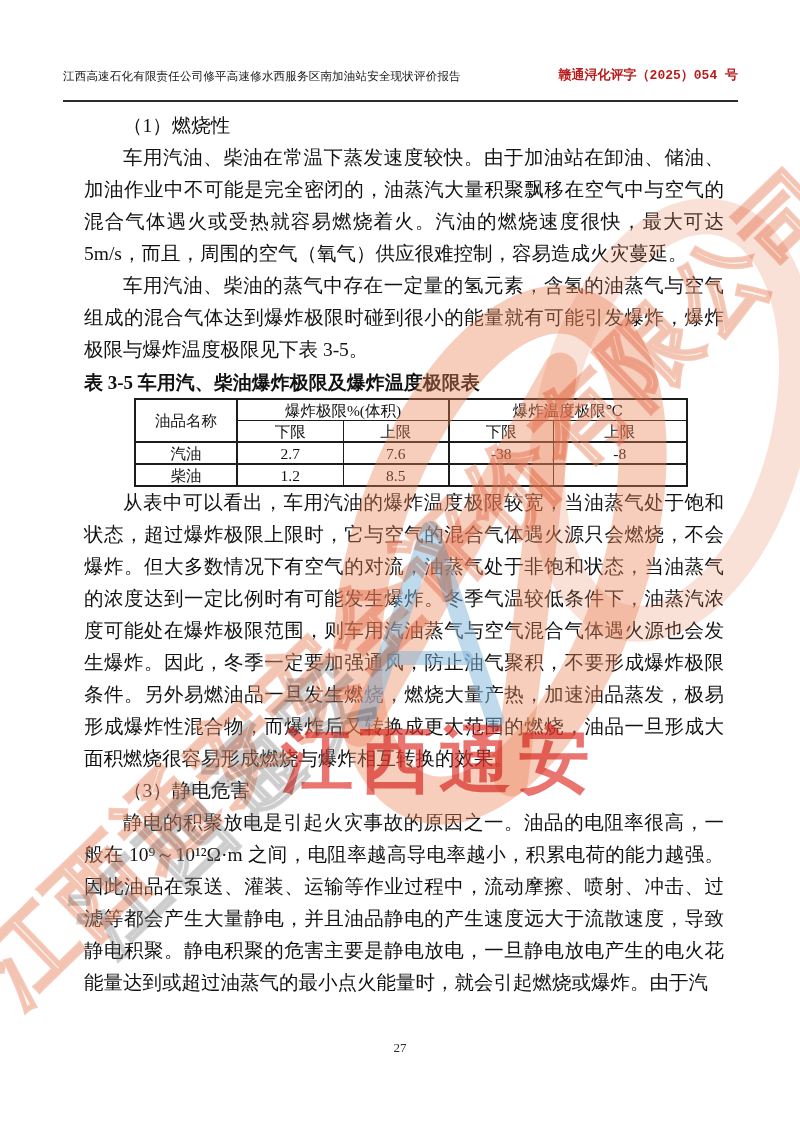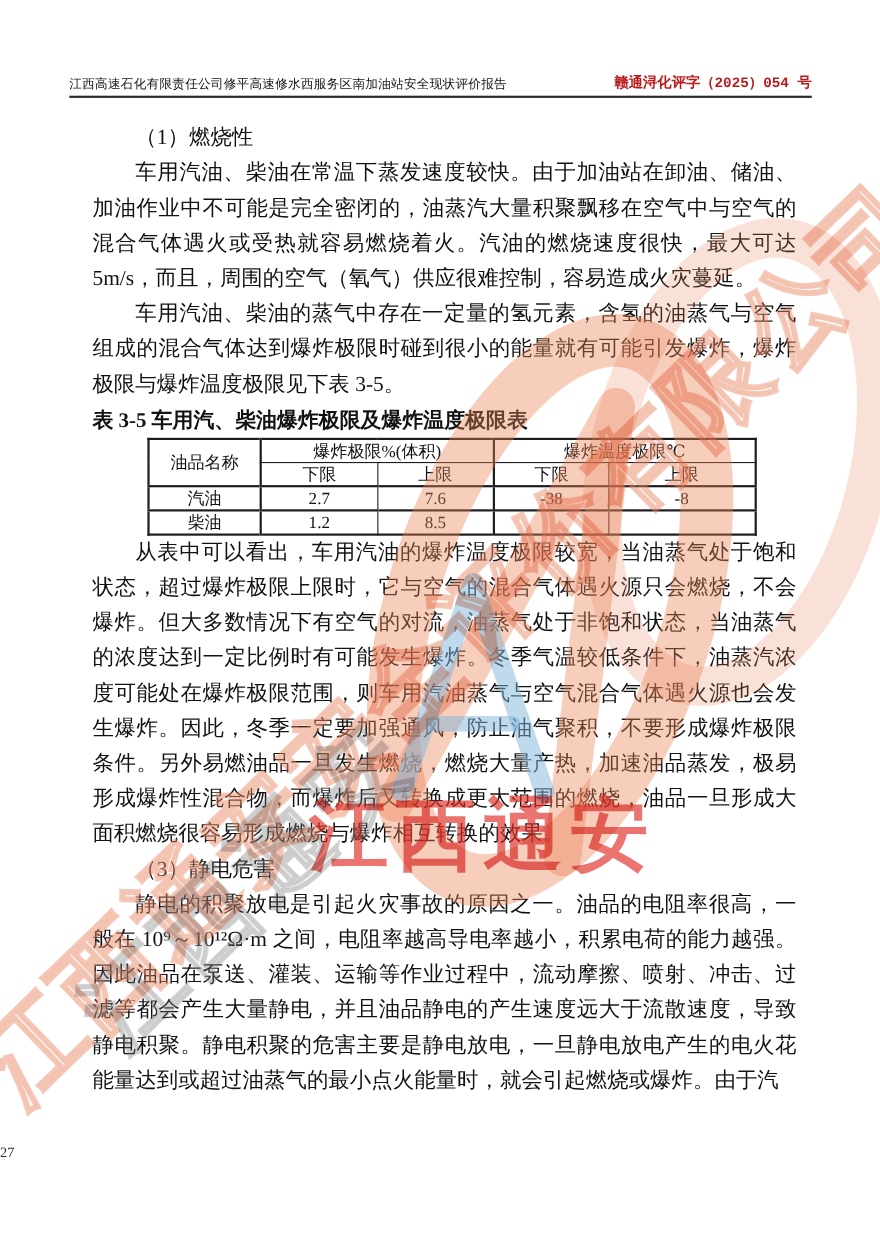--- a/index.html
+++ b/index.html
@@ -7,21 +7,21 @@
     width:800px; height:1131px; position:relative; overflow:hidden;
     background:#ffffff;
     font-family:"Liberation Serif","DejaVu Serif",serif;
     color:#121212;
   }
 
   
   .header {
     position:absolute; left:63px; right:62px; top:66px;
     display:flex; justify-content:space-between; align-items:flex-end;
-    border-bottom:2px solid #2b2b2b; padding-bottom:3px;
+    border-bottom:2px solid #2b2b2b; padding-bottom:16px;
     z-index:1;
   }
   .header-left  { font-size:11.5px; letter-spacing:.2px; color:#141414; }
   .header-right { font-size:13px; font-weight:600; white-space:nowrap; color:#b91c1c;font-family:Liberation Mono, monospace; }
 
   
   .content {
     position:absolute; left:84px; top:110px; width:640px;
     font-size:19.5px; line-height:32px; text-align:justify;
     z-index:1;
@@ -44,21 +44,21 @@
   table.limits td {
     border:1px solid #1c1c1c; text-align:center;
     padding:1px 2px; height:18px; overflow:hidden;
   }
   table.limits td.bR2 { border-right-width:2px; }
   table.limits tr.data td { border-top-width:2px;font-family:Liberation Serif, serif; }
 
   
   .page-num {
     position:absolute; top:1040px; left:0; width:800px;
-    text-align:left; font-size:13px; color:#2c2c2c; z-index:1;
+    text-align:center; font-size:13px; color:#2c2c2c; z-index:1;
   }
 
   
   .wm { position:absolute; inset:0; z-index:2; pointer-events:none; }
   .wm > * { mix-blend-mode:multiply; }
 
   .wm-svg { position:absolute; left:0; top:0; }
 
   .diag-main {
     position:absolute; left:410px; top:585px;

